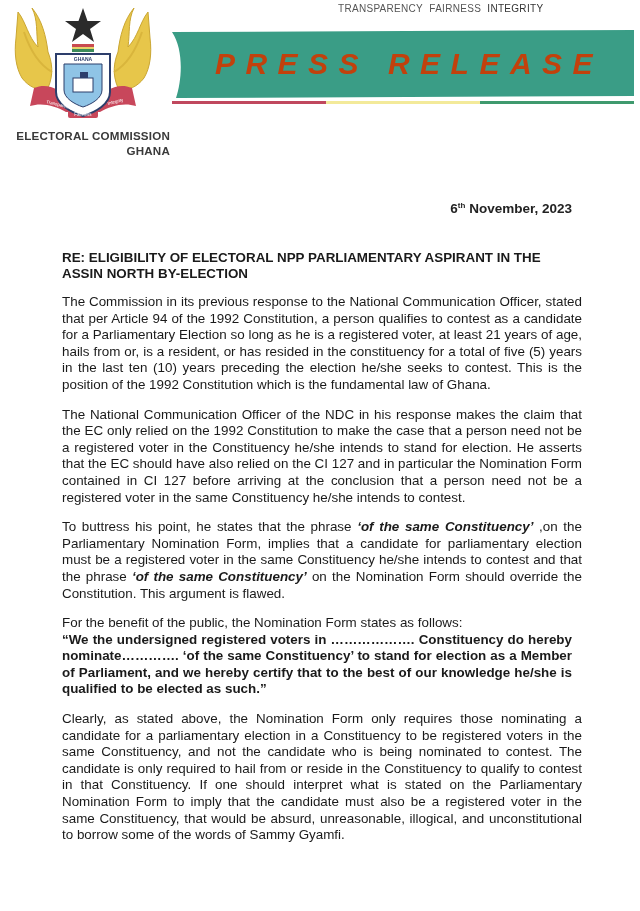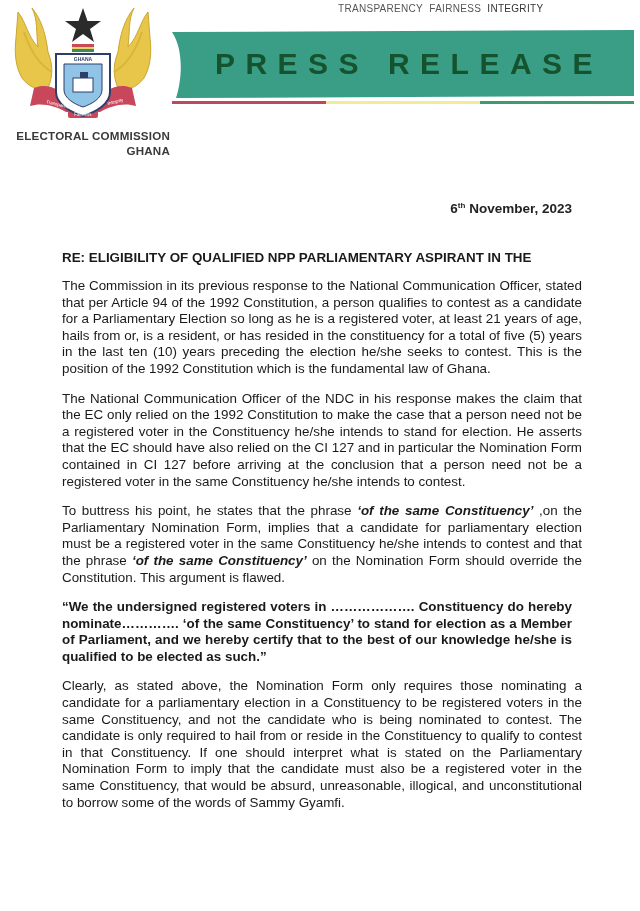--- a/index.html
+++ b/index.html
@@ -7,22 +7,22 @@
          font-family: "Liberation Sans", sans-serif; color: #1a1a1a; }
 
   .tagline { position: absolute; top: 3px; left: 338px; width: 262px;
              font-size: 10px; letter-spacing: 0.3px; color: #555; white-space: nowrap; }
   .tagline .dark { color: #333; }
 
   .banner { position: absolute; left: 172px; top: 30px; width: 462px; height: 68px; }
   .banner svg { position: absolute; left: 0; top: 0; }
   .banner-text { position: absolute; left: 0; top: 0; width: 462px; height: 68px;
                  display: flex; align-items: center; justify-content: center;
-                 color: #14532d; font-weight: bold; font-size: 30px; letter-spacing: 10.5px;
-                 padding-left: 12px; box-sizing: border-box; }
+                 color: #c2410c; font-weight: bold; font-size: 30px; letter-spacing: 10.5px;
+                 padding-left: 12px; box-sizing: border-box; font-style: italic; }
 
   .tricolor { position: absolute; left: 172px; top: 101px; width: 462px; height: 3px; display: flex; }
   .tricolor span { flex: 1; display: block; }
 
   .crest { position: absolute; left: 8px; top: 2px; width: 150px; height: 125px; }
   .org-name { position: absolute; left: 0; top: 128px; width: 170px; text-align: right;
               font-weight: bold; font-size: 11.6px; color: #3a3a3a; line-height: 15px; letter-spacing: 0.2px; }
 
   .date { position: absolute; top: 201px; right: 68px; font-weight: bold; font-size: 13.5px; color: #222; }
   .date sup { font-size: 8px; vertical-align: 5px; }
@@ -86,21 +86,23 @@
 <div class="tricolor">
   <span style="background:#c0485e"></span>
   <span style="background:#f3ea9a"></span>
   <span style="background:#3f9a6e"></span>
 </div>
 
 <div class="date"><span>6</span><sup>th</sup><span> November, 2023</span></div>
 
 <div class="content">
   <div class="title">
-    <div>RE: ELIGIBILITY OF QUALIFIED NPP PARLIAMENTARY ASPIRANT IN THE</div>
+    <div>RE: ELIGIBILITY OF ELECTORAL NPP PARLIAMENTARY ASPIRANT IN THE</div>
+    <div>ASSIN NORTH BY-ELECTION</div>
   </div>
 
   <p class="para">The Commission in its previous response to the National Communication Officer, stated that per Article 94 of the 1992 Constitution, a person qualifies to contest as a candidate for a Parliamentary Election so long as he is a registered voter, at least 21 years of age, hails from or, is a resident, or has resided in the constituency for a total of five (5) years in the last ten (10) years preceding the election he/she seeks to contest. This is the position of the 1992 Constitution which is the fundamental law of Ghana.</p>
   <p class="para">The National Communication Officer of the NDC in his response makes the claim that the EC only relied on the 1992 Constitution to make the case that a person need not be a registered voter in the Constituency he/she intends to stand for election. He asserts that the EC should have also relied on the CI 127 and in particular the Nomination Form contained in CI 127 before arriving at the conclusion that a person need not be a registered voter in the same Constituency he/she intends to contest.</p>
   <p class="para"><span>To buttress his point, he states that the phrase </span><span class="bi">‘of the same Constituency’</span><span> ,on the Parliamentary Nomination Form, implies that a candidate for parliamentary election must be a registered voter in the same Constituency he/she intends to contest and that the phrase </span><span class="bi">‘of the same Constituency’</span><span> on the Nomination Form should override the Constitution. This argument is flawed.</span></p>
+  <p class="para nomb">For the benefit of the public, the Nomination Form states as follows:</p>
   <p class="quote">“We the undersigned registered voters in ………………. Constituency do hereby nominate…………. ‘of the same Constituency’ to stand for election as a Member of Parliament, and we hereby certify that to the best of our knowledge he/she is qualified to be elected as such.”</p>
   <p class="para">Clearly, as stated above, the Nomination Form only requires those nominating a candidate for a parliamentary election in a Constituency to be registered voters in the same Constituency, and not the candidate who is being nominated to contest. The candidate is only required to hail from or reside in the Constituency to qualify to contest in that Constituency. If one should interpret what is stated on the Parliamentary Nomination Form to imply that the candidate must also be a registered voter in the same Constituency, that would be absurd, unreasonable, illogical, and unconstitutional to borrow some of the words of Sammy Gyamfi.</p>
 </div>
 
 </body></html>

